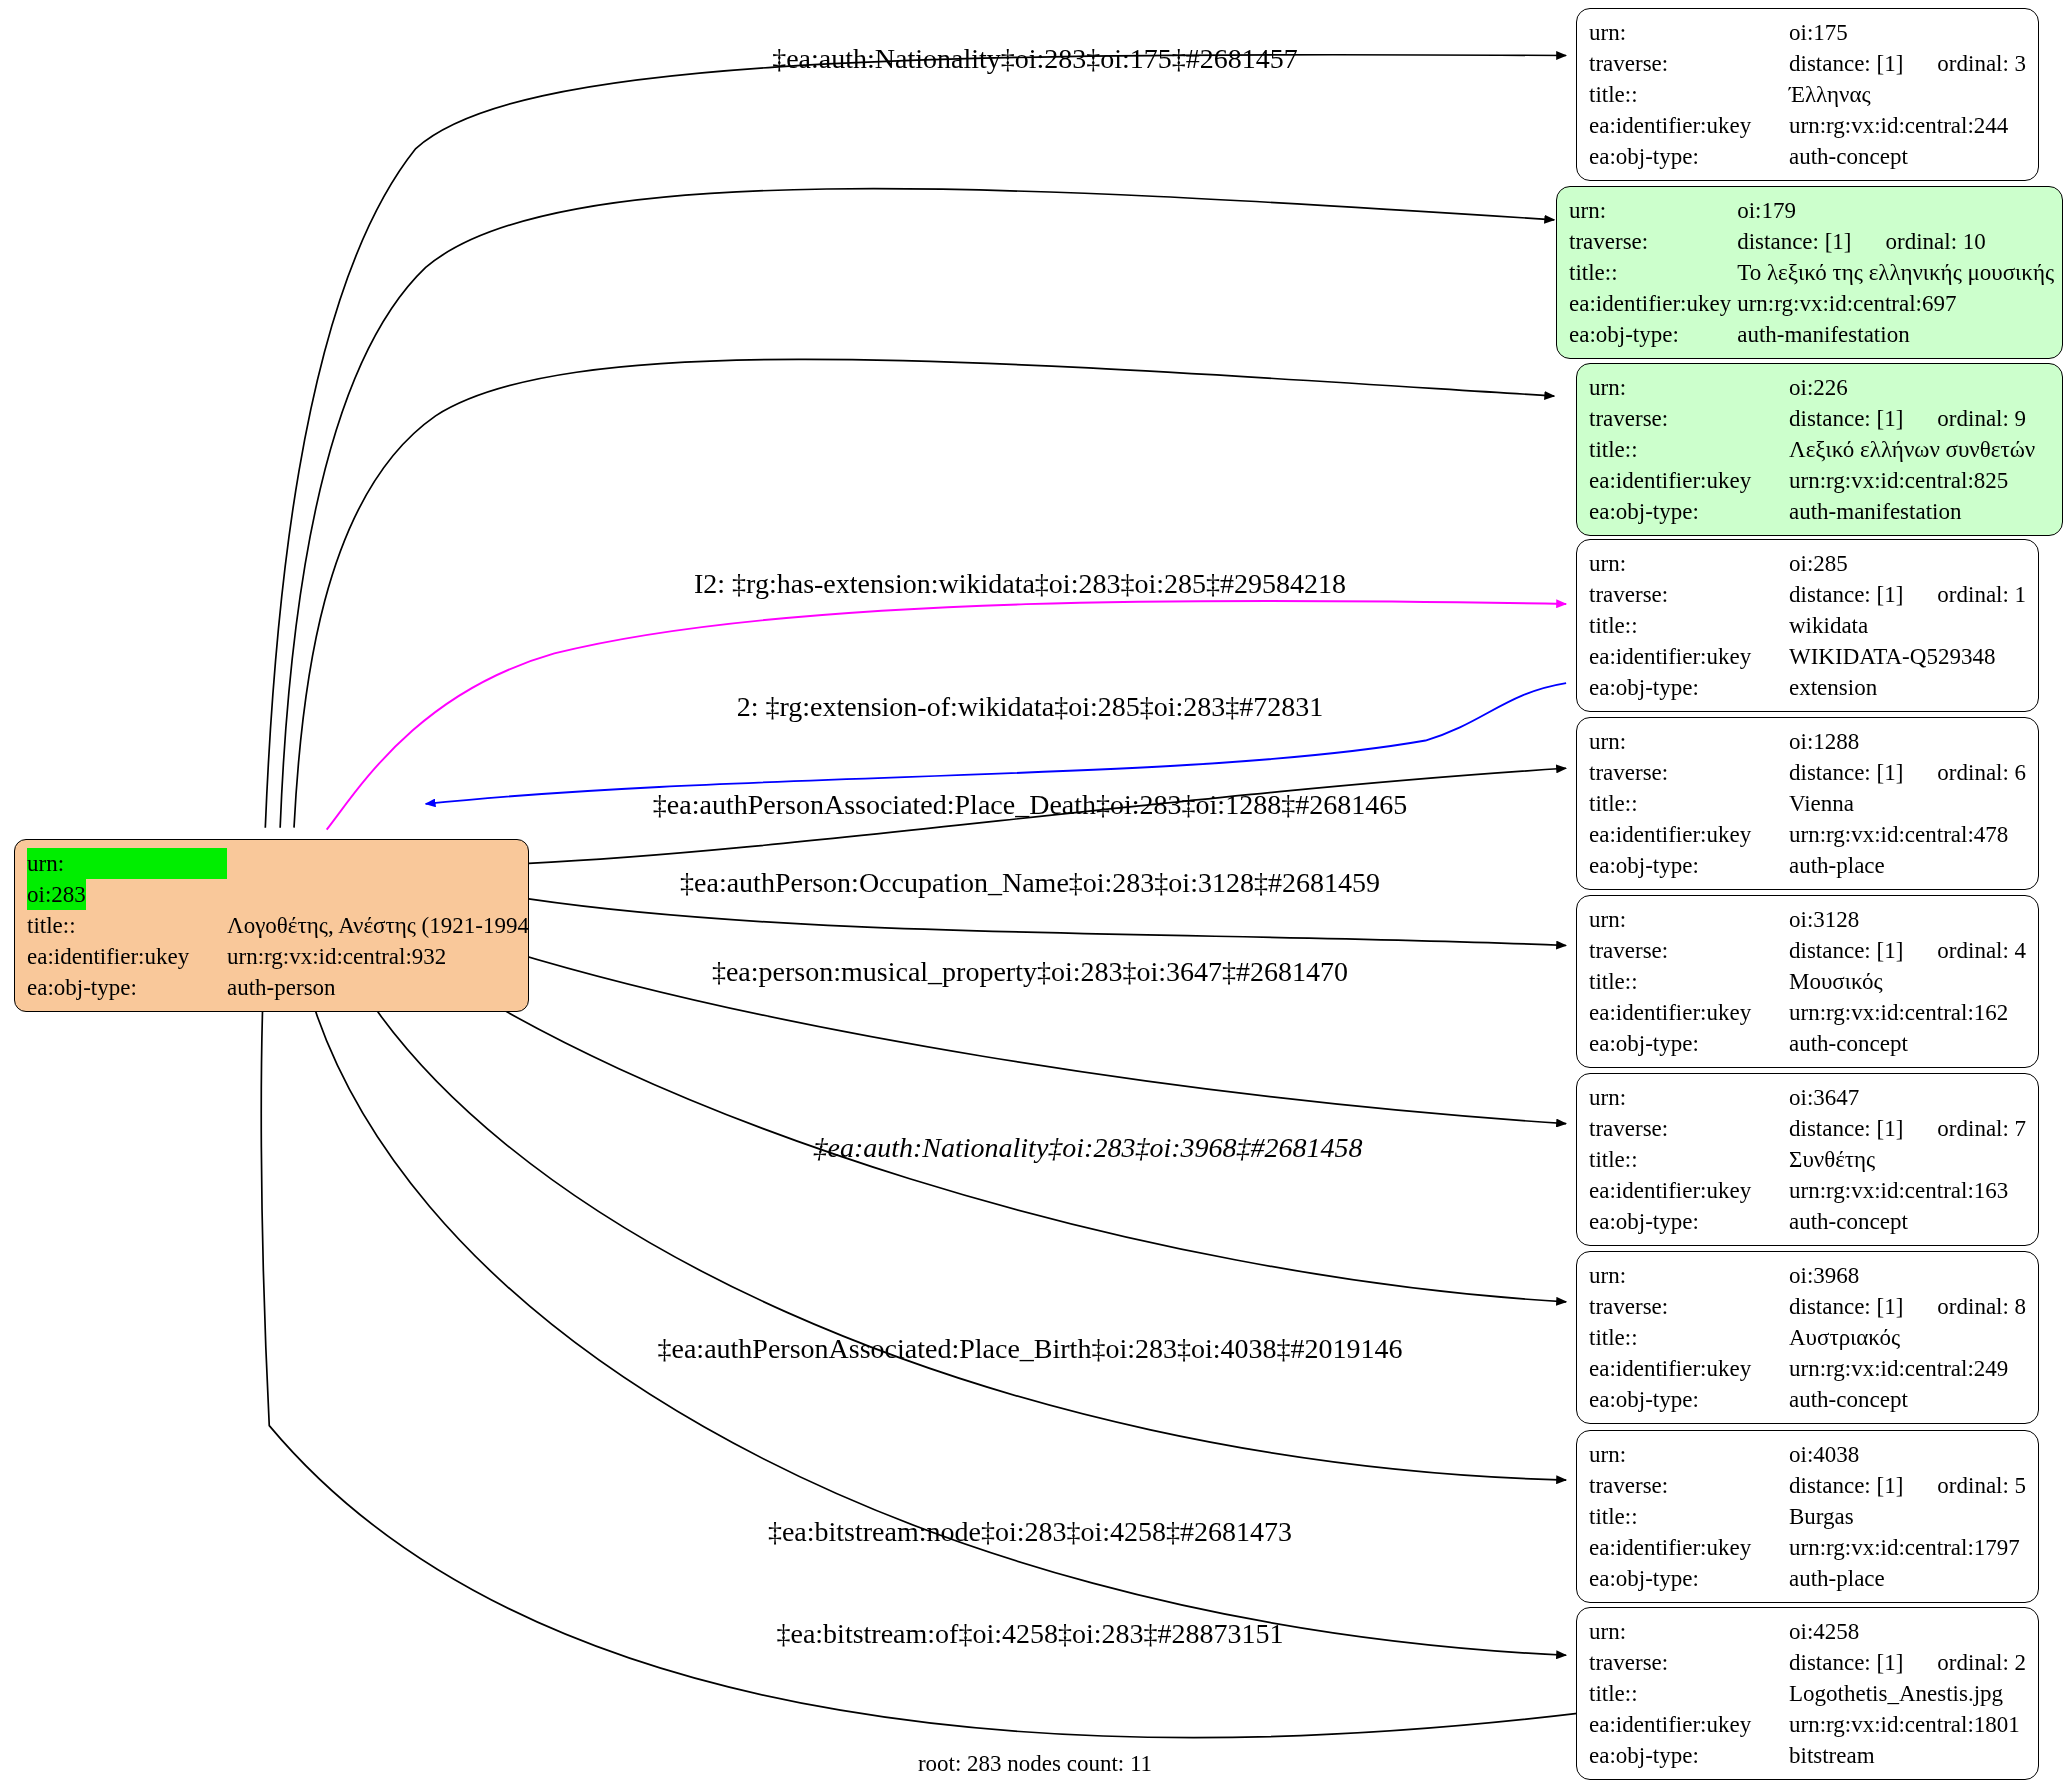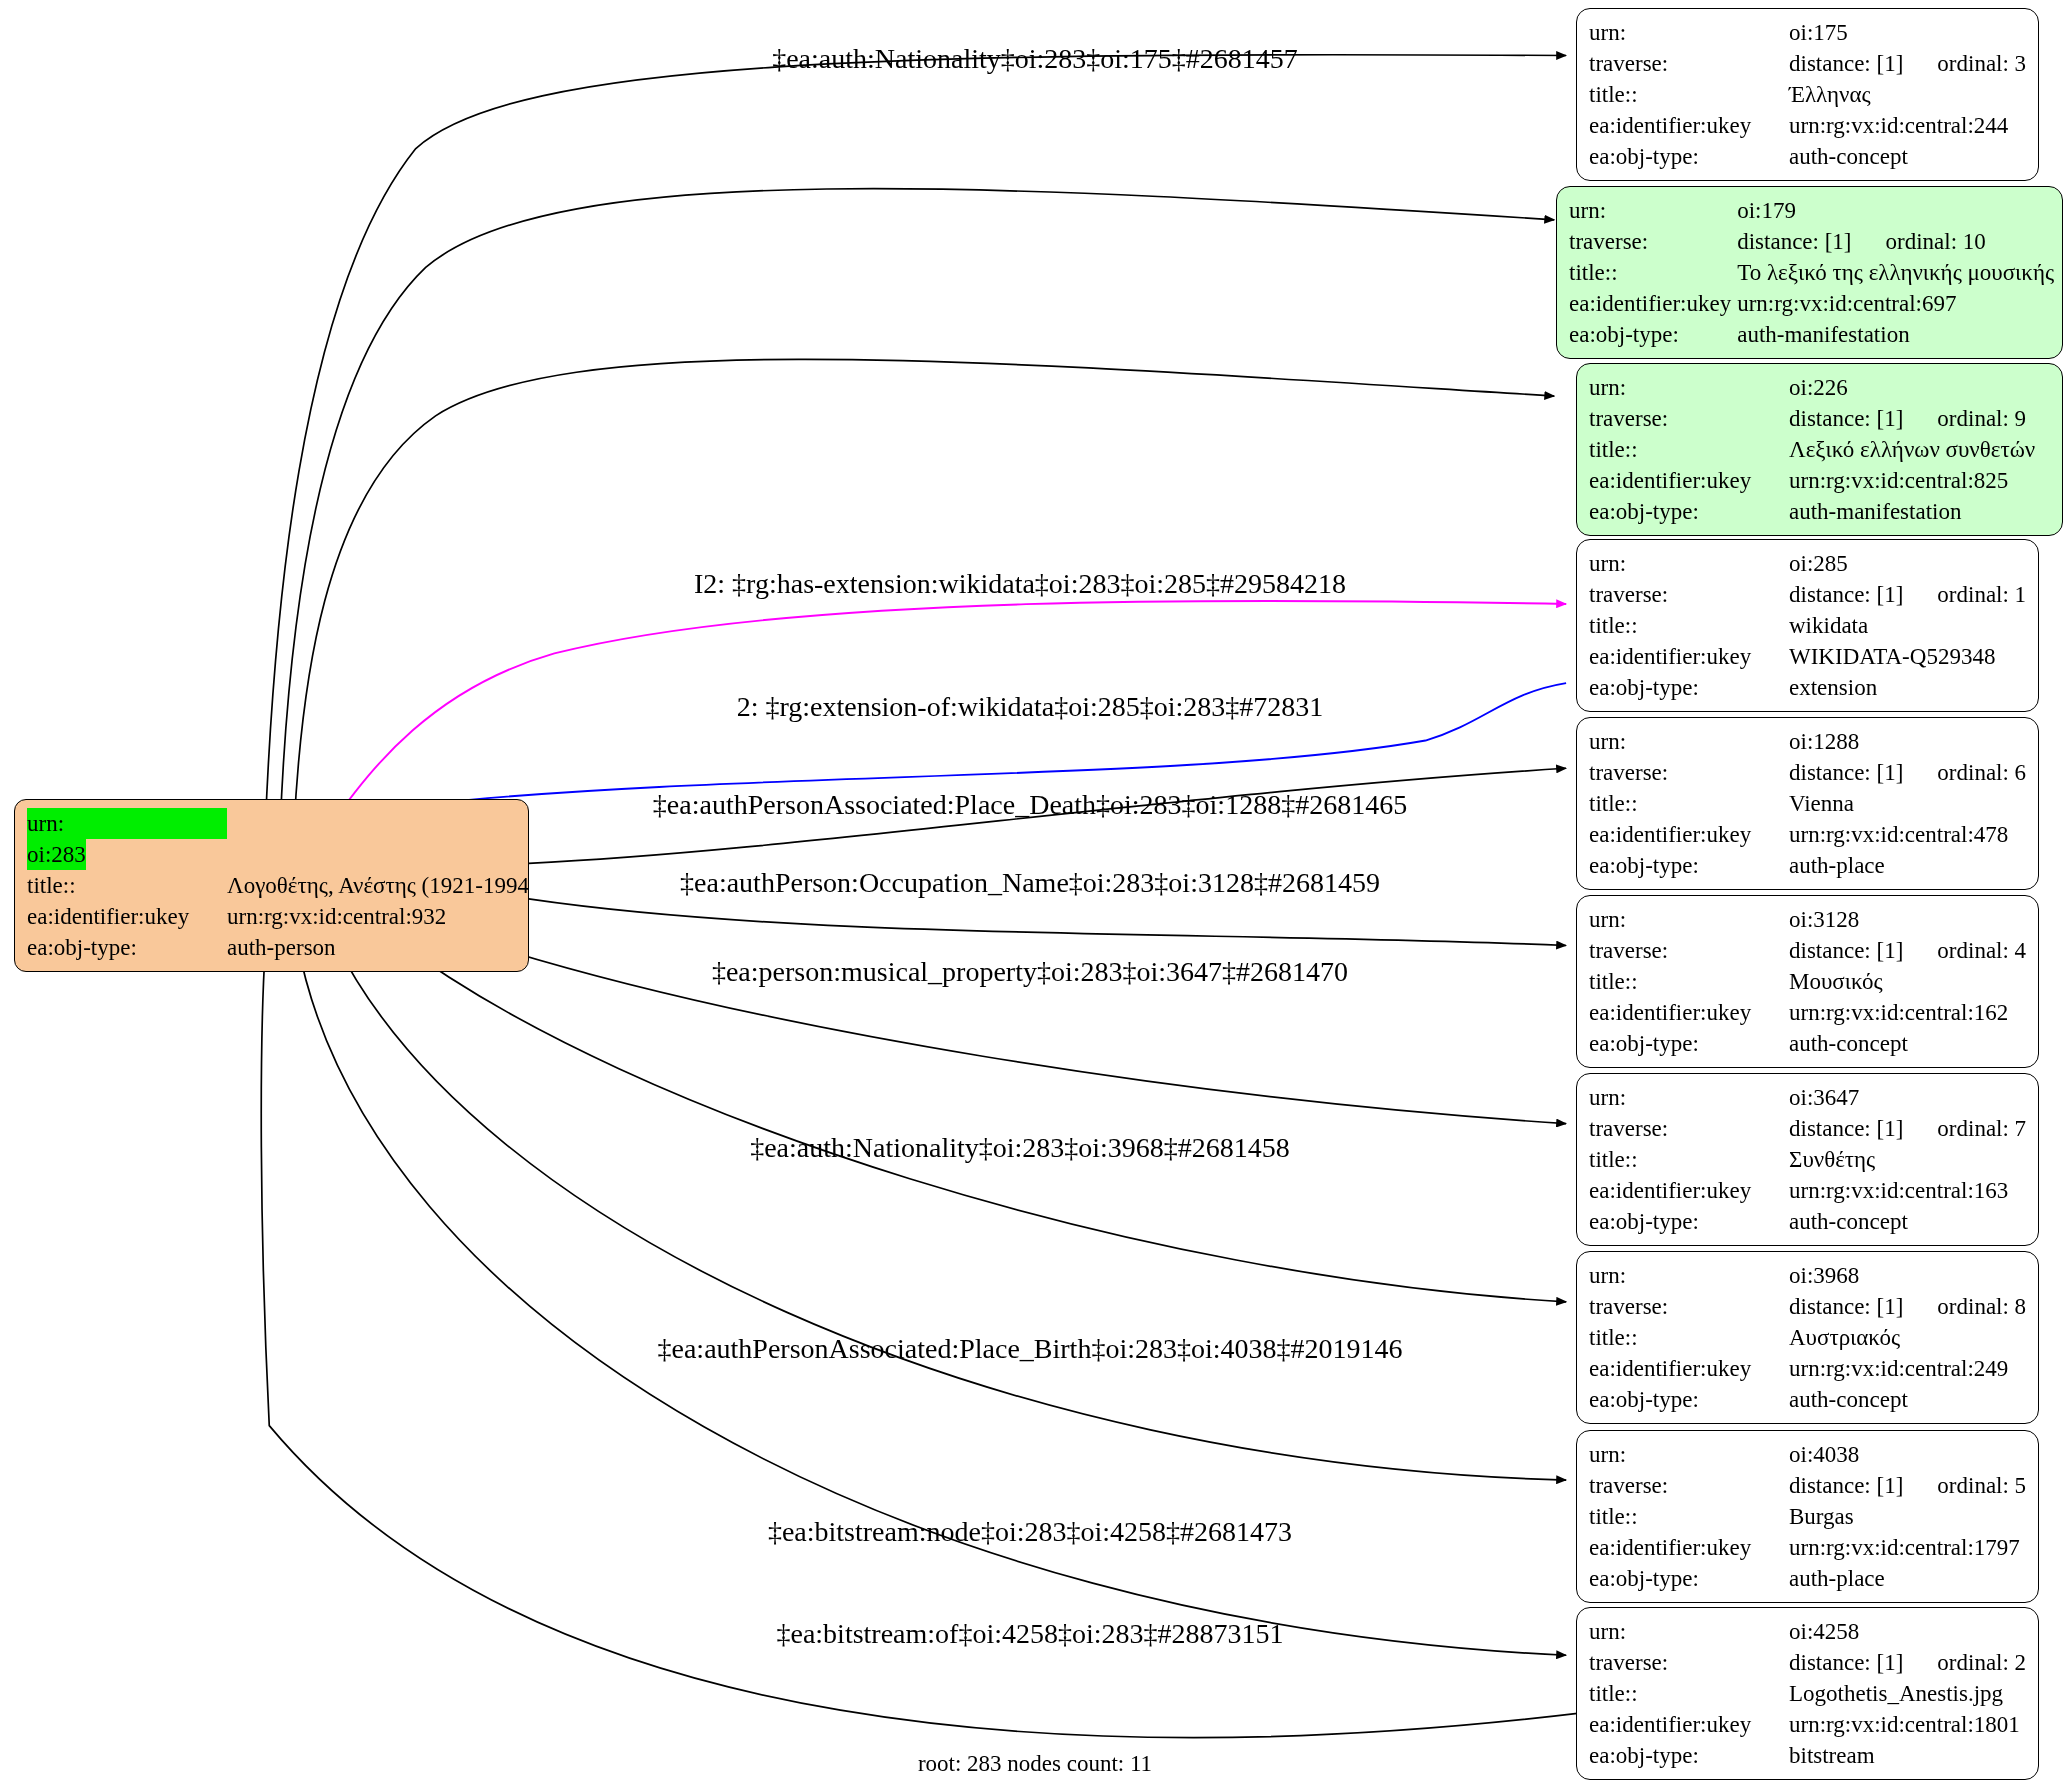--- a/index.html
+++ b/index.html
@@ -98,21 +98,21 @@
 
     <path d="M 400,950 C 640,1130 1150,1290 1582,1315" fill="none" stroke="#000" stroke-width="1.7" marker-end="url(#ahBlack)"></path>
 
     <path d="M 338,950 C 480,1240 1000,1480 1582,1495" fill="none" stroke="#000" stroke-width="1.7" marker-end="url(#ahBlack)"></path>
 
     <path d="M 300,950 C 370,1330 900,1640 1582,1672" fill="none" stroke="#000" stroke-width="1.7" marker-end="url(#ahBlack)"></path>
 
     <path d="M 1600,1730 C 1100,1790 540,1760 272,1440 C 262,1240 262,1050 268,958" fill="none" stroke="#000" stroke-width="1.7" marker-end="url(#ahBlack)"></path>
   </svg>
 
-  <div class="node orange" style="left:14px; top:799px; width:515px;">
+  <div class="node orange" style="left:14px; top:839px; width:515px;">
     <table>
       <tbody>
           <tr>
         <td class="k hl">urn:</td>
         <td class="v hl">oi:283</td>
       </tr>
       <tr>
         <td class="k">title::</td>
         <td class="v">Λογοθέτης, Ανέστης (1921-1994)</td>
       </tr>
@@ -405,21 +405,21 @@
   <div class="elabel c" style="left:1020px; top:570px;">I2: ‡rg:has-extension:wikidata‡oi:283‡oi:285‡#29584218</div>
 
   <div class="elabel c" style="left:1030px; top:693px;">2: ‡rg:extension-of:wikidata‡oi:285‡oi:283‡#72831</div>
 
   <div class="elabel c" style="left:1030px; top:791px;">‡ea:authPersonAssociated:Place_Death‡oi:283‡oi:1288‡#2681465</div>
 
   <div class="elabel c" style="left:1030px; top:869px;">‡ea:authPerson:Occupation_Name‡oi:283‡oi:3128‡#2681459</div>
 
   <div class="elabel c" style="left:1030px; top:958px;">‡ea:person:musical_property‡oi:283‡oi:3647‡#2681470</div>
 
-  <div class="elabel c" style="left:1020px; top:1134px;">‡ea:auth:Nationality‡oi:283‡oi:3968‡#2681458</div>
+  <div class="elabel c" style="left:1088px; top:1134px;font-style:italic;">‡ea:auth:Nationality‡oi:283‡oi:3968‡#2681458</div>
 
   <div class="elabel c" style="left:1030px; top:1335px;">‡ea:authPersonAssociated:Place_Birth‡oi:283‡oi:4038‡#2019146</div>
 
   <div class="elabel c" style="left:1030px; top:1518px;">‡ea:bitstream:node‡oi:283‡oi:4258‡#2681473</div>
 
   <div class="elabel c" style="left:1030px; top:1620px;">‡ea:bitstream:of‡oi:4258‡oi:283‡#28873151</div>
 
   <div class="footer" style="left:1035px; top:1751px;">root: 283 nodes count: 11</div>
 
 </div>

